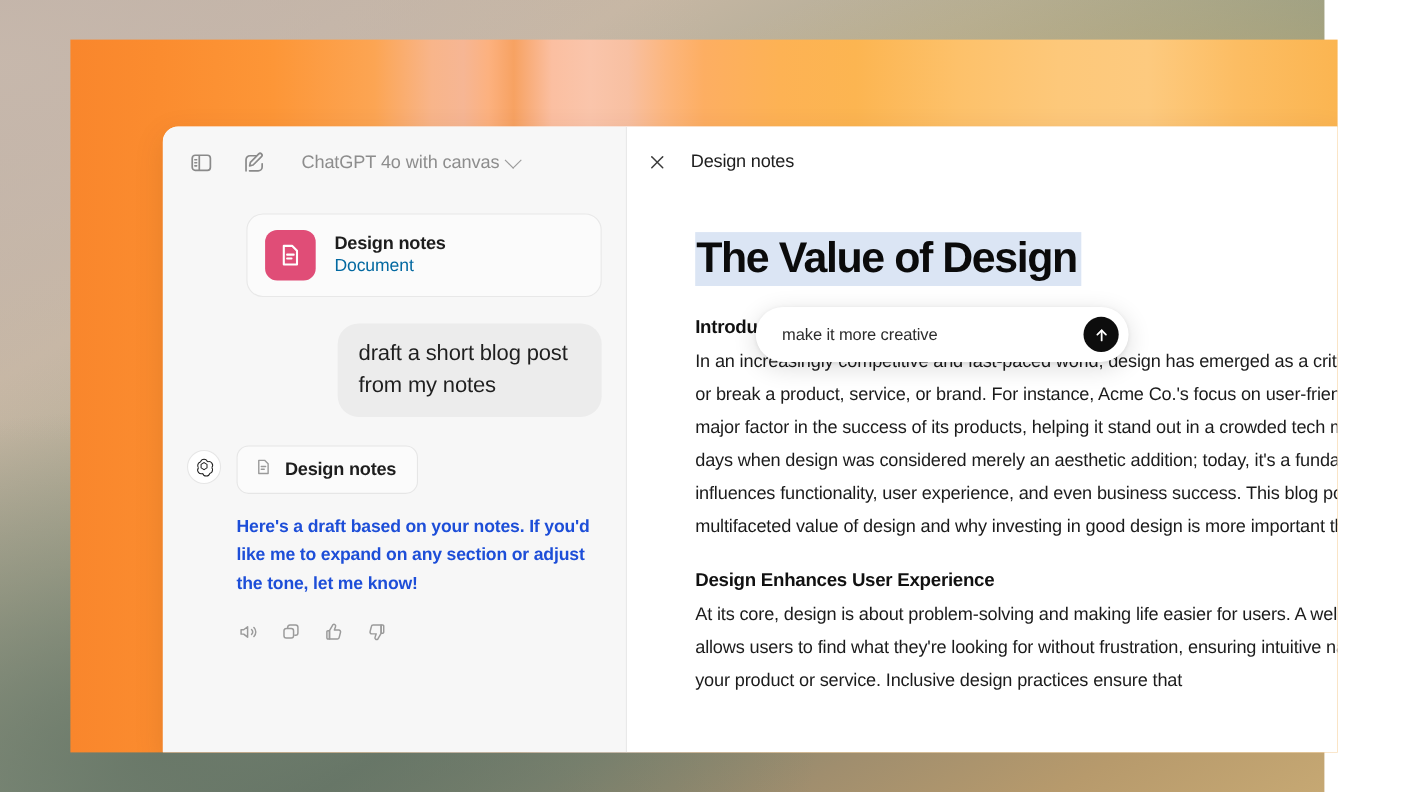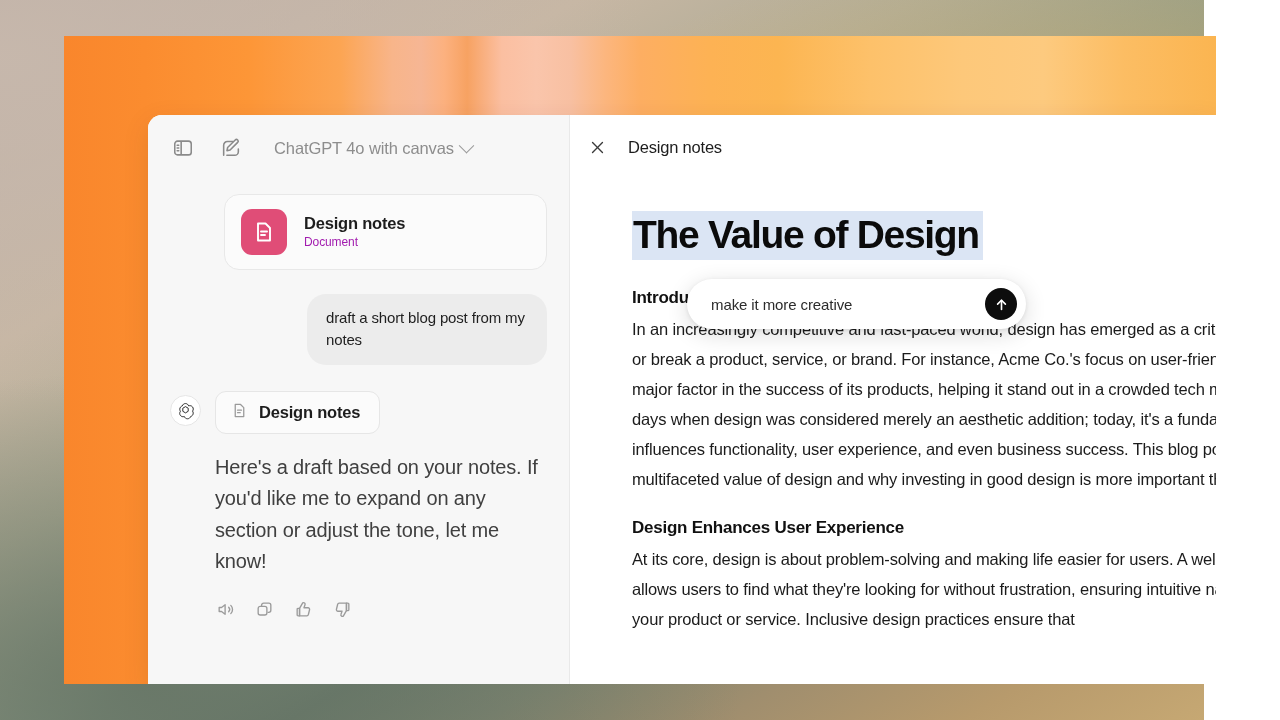--- a/index.html
+++ b/index.html
@@ -143,35 +143,35 @@
     flex: 0 0 46px;
   }
   .doc-meta-title {
     font-size: 16.5px;
     font-weight: 700;
     color: #1d1d1d;
     letter-spacing: -.2px;
     line-height: 1.25;
   }
   .doc-meta-sub {
-    font-size: 12px;
-    color: #a21caf;
+    font-size: 16px;
+    color: #0369a1;
     letter-spacing: -.1px;
     line-height: 1.3;
     margin-top: 1px;
   }
 
   
   .user-row { display: flex; justify-content: flex-end; padding: 24px 22px 0 70px; }
   .user-bubble {
     background: #ececec;
     border-radius: 19px;
     padding: 13px 19px 14px;
     max-width: 240px;
-    font-size: 15px;
+    font-size: 20px;
     color: #1f1f1f;
     line-height: 1.45;
     letter-spacing: -.15px;
   }
 
   
   .assistant-row { display: flex; gap: 14px; padding: 26px 22px 0 22px; }
   .gpt-avatar {
     width: 31px; height: 31px; flex: 0 0 31px;
     border-radius: 50%;
@@ -193,25 +193,26 @@
   }
   .canvas-pill-label {
     font-size: 16.5px;
     font-weight: 700;
     color: #1d1d1d;
     letter-spacing: -.2px;
   }
 
   .assistant-text {
     margin-top: 18px;
-    font-size: 20px;
-    color: #404040;
+    font-size: 16px;
+    color: #1d4ed8;
     line-height: 1.58;
     letter-spacing: -.15px;
     max-width: 330px;
+    font-weight: bold;
   }
 
   .action-row { display: flex; gap: 19px; margin-top: 22px; color: #9b9b9b; }
   .action-icon { width: 20px; height: 20px; display: flex; align-items: center; justify-content: center; }
 
   
   #canvas-panel {
     flex: 1;
     background: #ffffff;
     position: relative;

